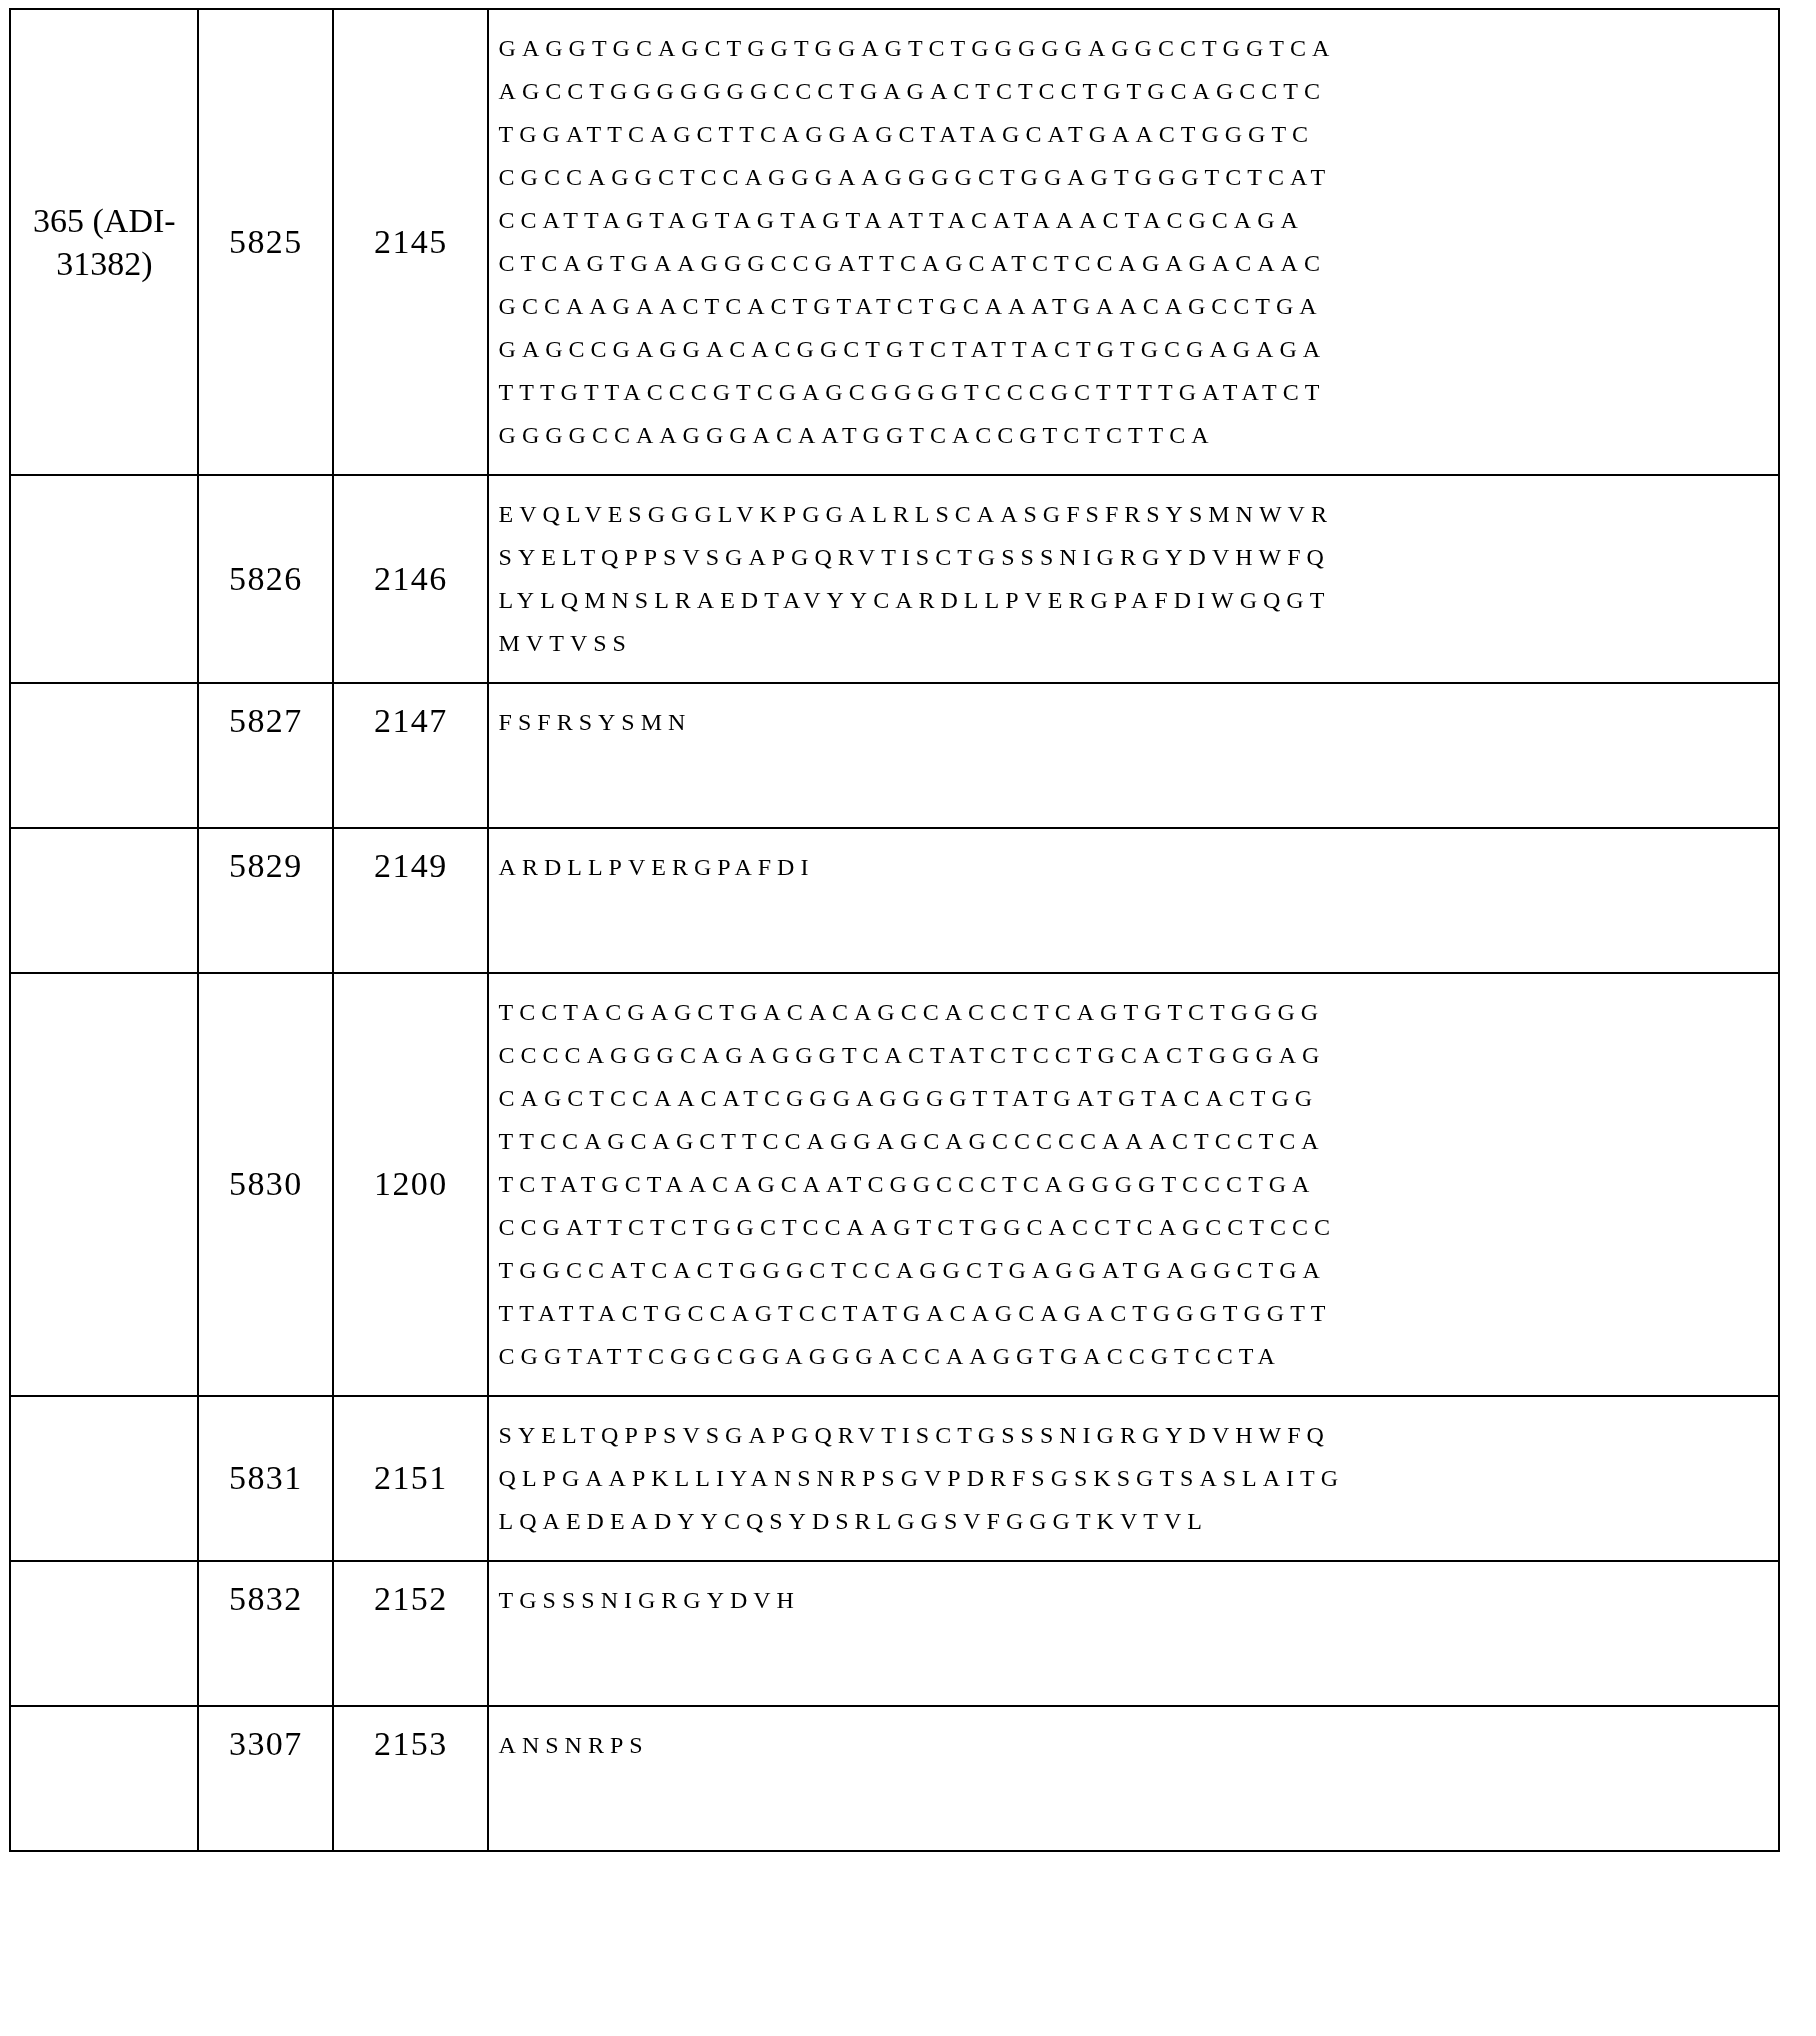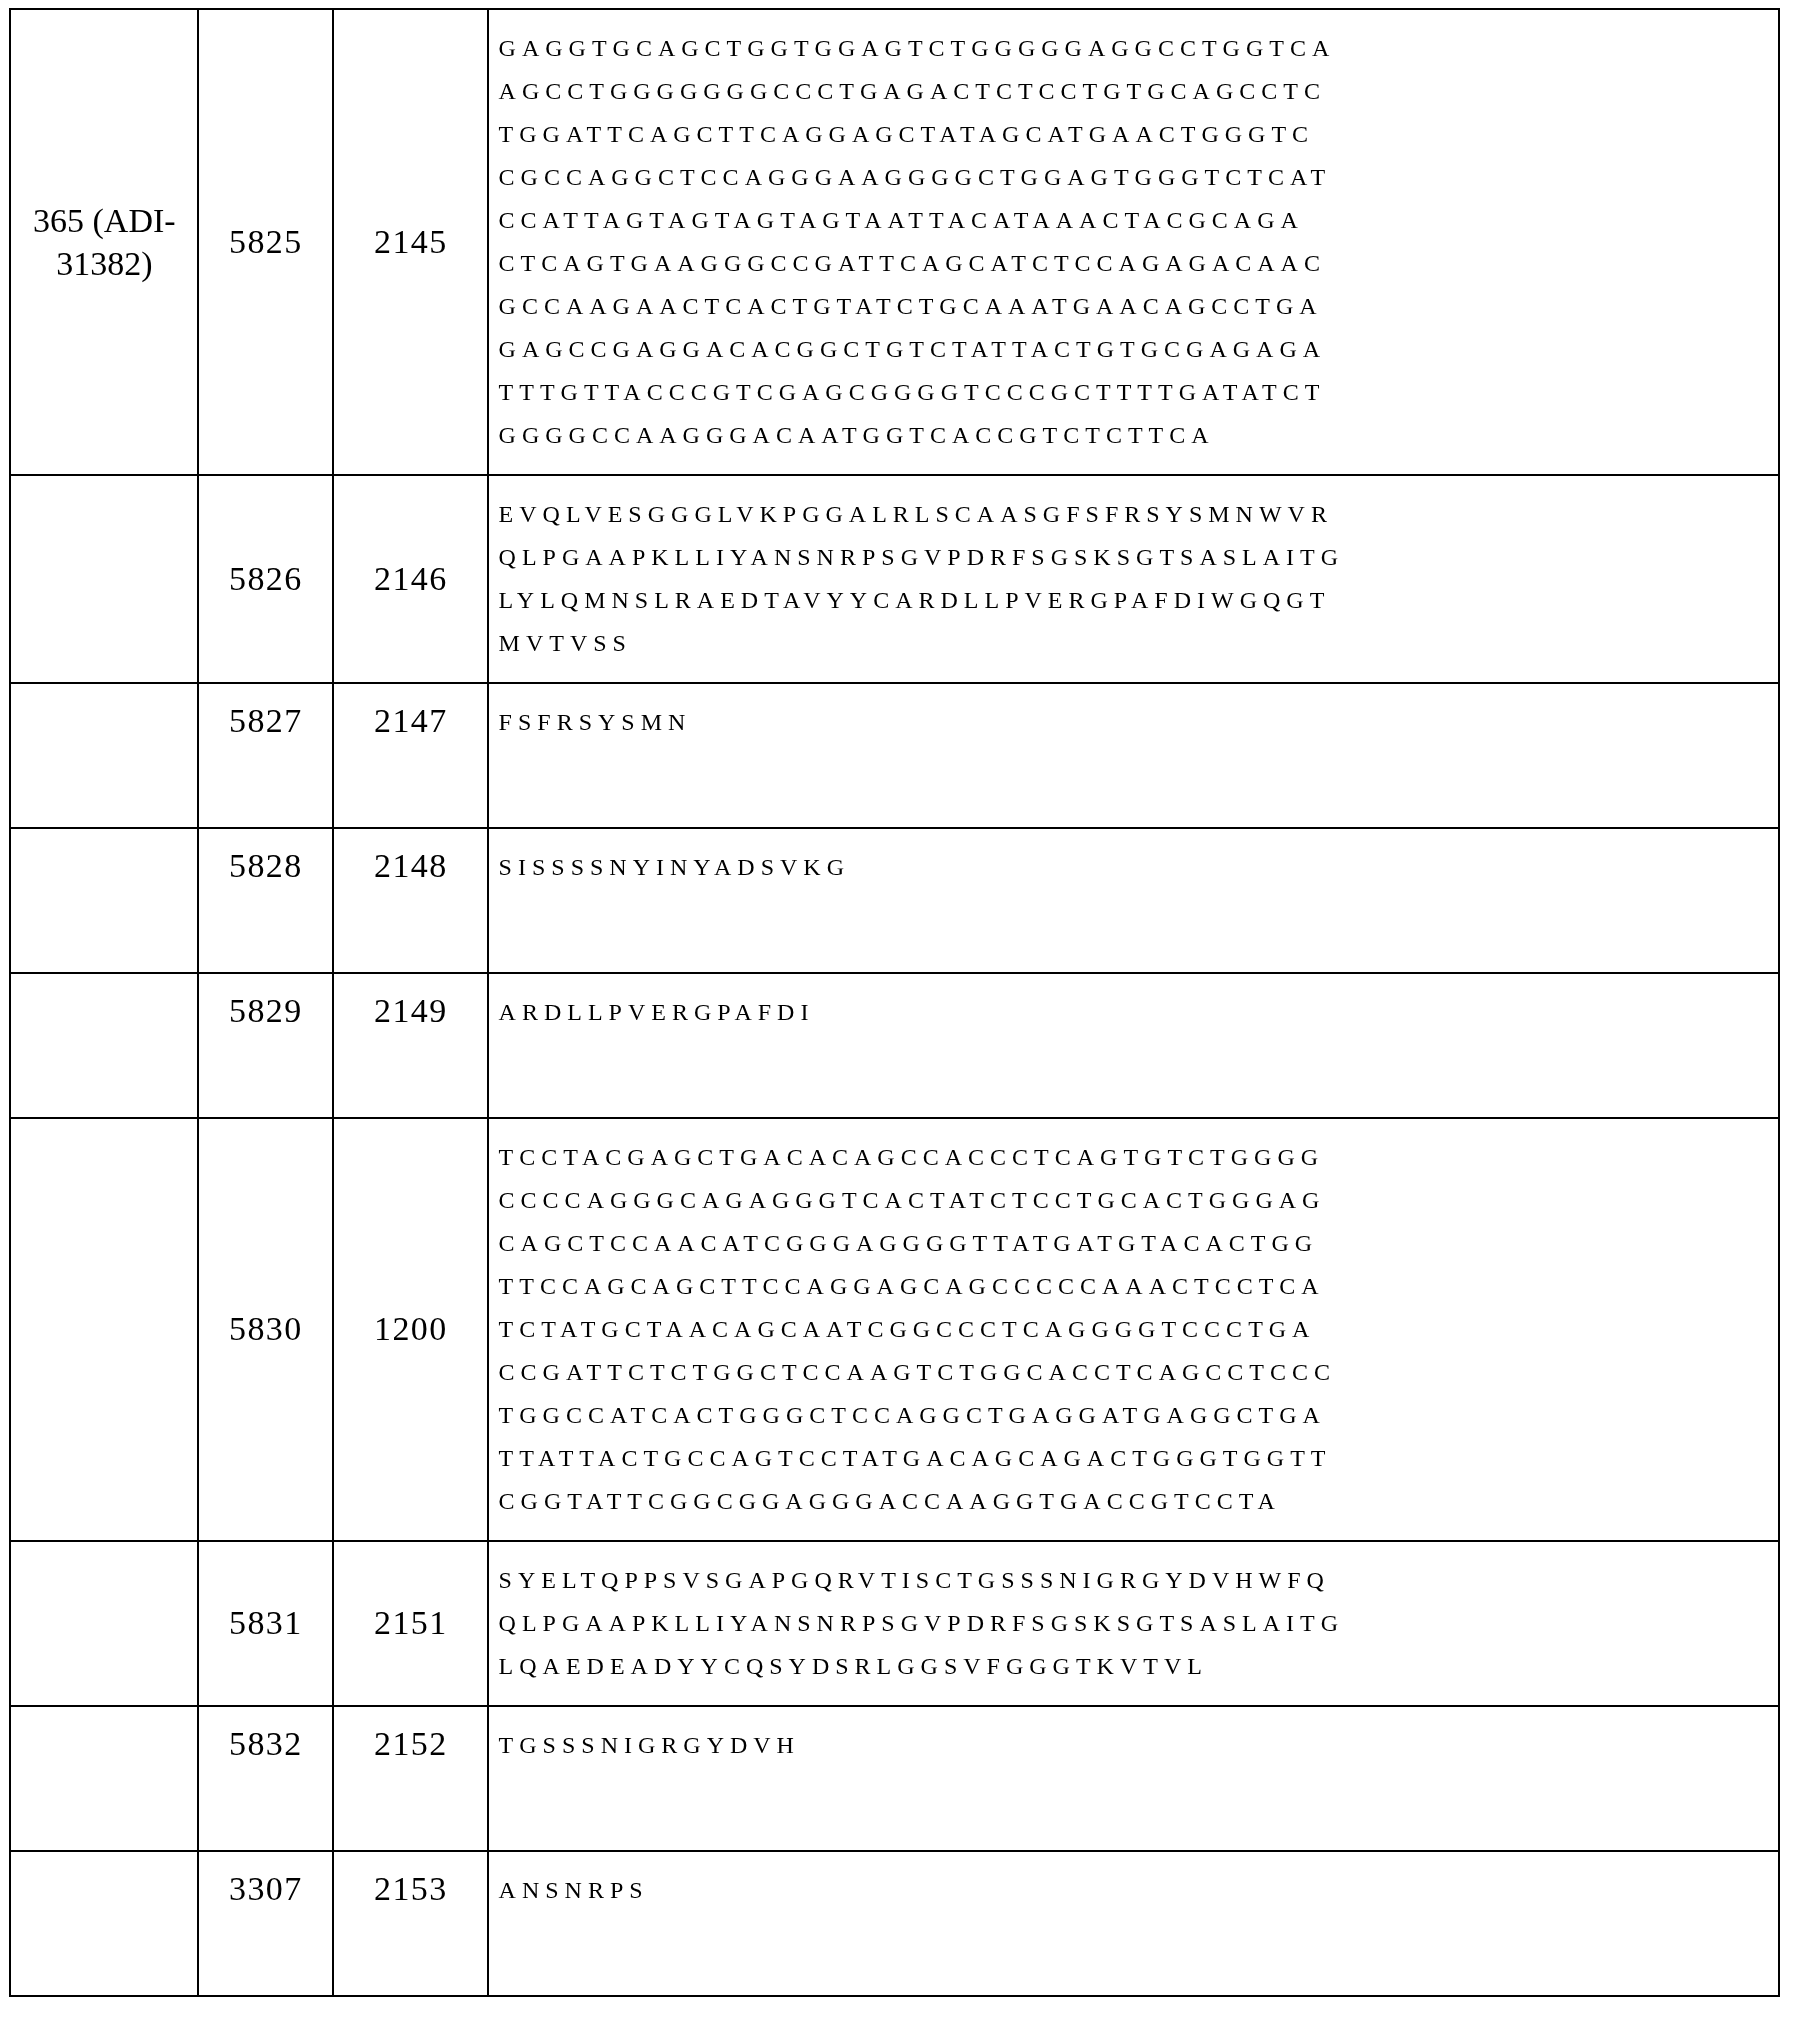--- a/index.html
+++ b/index.html
@@ -86,35 +86,29 @@
 GCCAAGAACTCACTGTATCTGCAAATGAACAGCCTGA
 GAGCCGAGGACACGGCTGTCTATTACTGTGCGAGAGA
 TTTGTTACCCGTCGAGCGGGGTCCCGCTTTTGATATCT
 GGGGCCAAGGGACAATGGTCACCGTCTCTTCA</td>
       </tr>
       <tr class="tall">
         <td class="clone-cell"></td>
         <td class="num-cell">5826</td>
         <td class="num-cell">2146</td>
         <td class="seq-cell">EVQLVESGGGLVKPGGALRLSCAASGFSFRSYSMNWVR
-QLPGAAPKLLIYANSNRPSGVPDRFSGSKSGTSASLAITG
+SYELTQPPSVSGAPGQRVTISCTGSSSNIGRGYDVHWFQ
 LYLQMNSLRAEDTAVYYCARDLLPVERGPAFDIWGQGT
 MVTVSS</td>
       </tr>
       <tr class="short">
         <td class="clone-cell"></td>
         <td class="num-cell">5827</td>
         <td class="num-cell">2147</td>
         <td class="seq-cell">FSFRSYSMN</td>
-      </tr>
-      <tr class="short">
-        <td class="clone-cell"></td>
-        <td class="num-cell">5828</td>
-        <td class="num-cell">2148</td>
-        <td class="seq-cell">SISSSSNYINYADSVKG</td>
       </tr>
       <tr class="short">
         <td class="clone-cell"></td>
         <td class="num-cell">5829</td>
         <td class="num-cell">2149</td>
         <td class="seq-cell">ARDLLPVERGPAFDI</td>
       </tr>
       <tr class="tall">
         <td class="clone-cell"></td>
         <td class="num-cell">5830</td>

